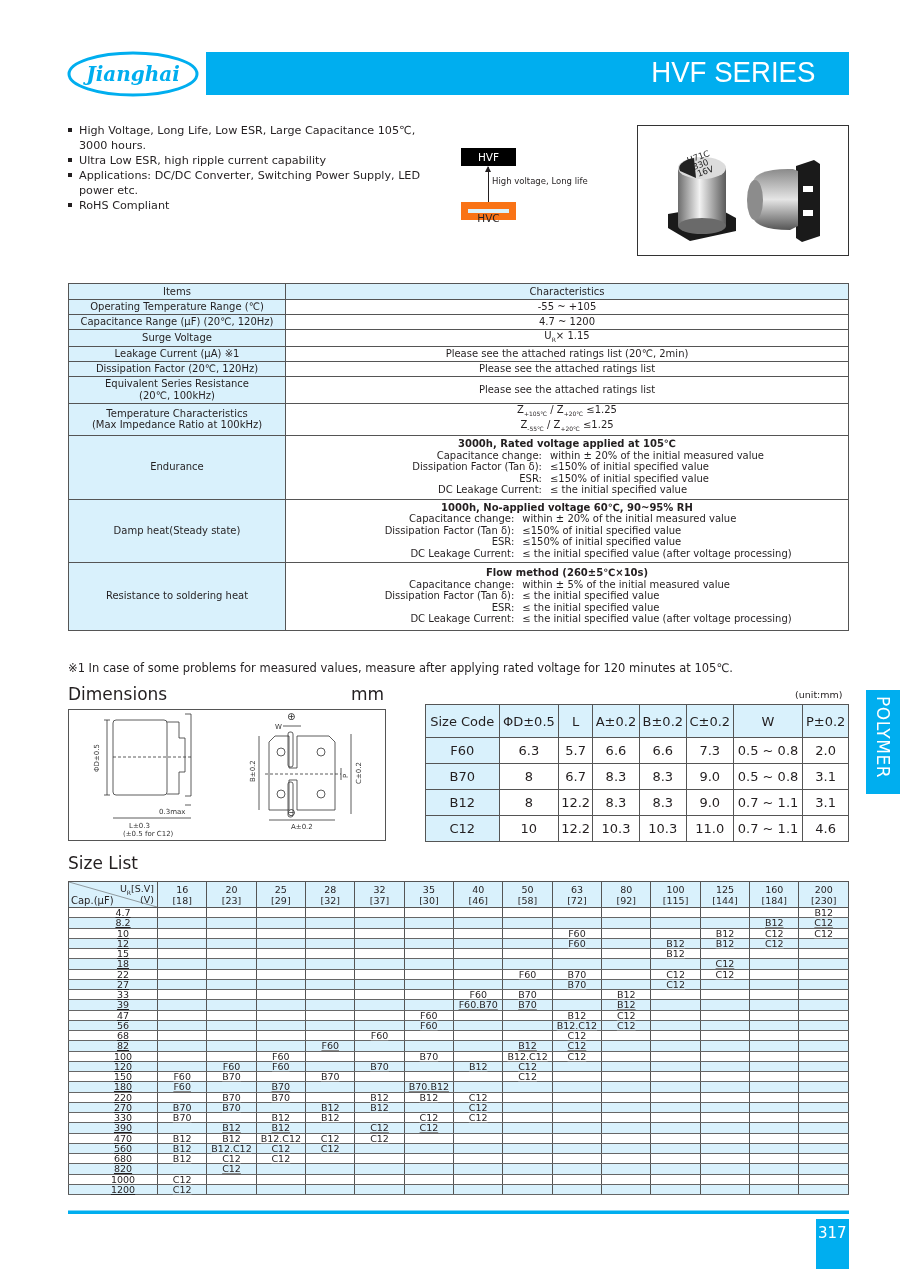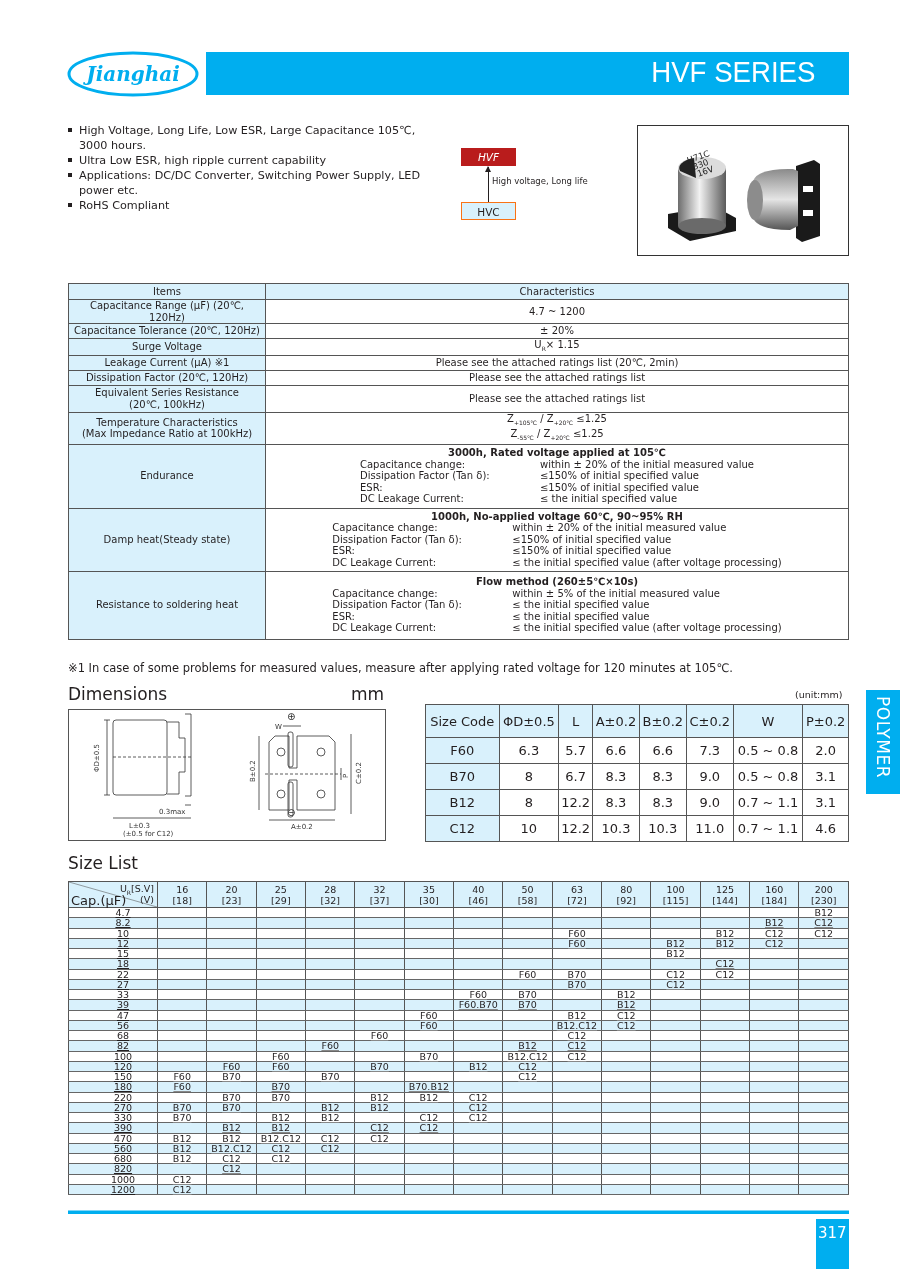--- a/index.html
+++ b/index.html
@@ -9,37 +9,37 @@
   .logo { position: absolute; left: 66px; top: 50px; width: 134px; height: 48px; }
   .header-bar { position: absolute; left: 206px; top: 52px; width: 643px; height: 43px; background: #00aeef; }
   .header-bar .title { position: absolute; right: 34px; top: 3px; color: #fff; font-family: "Liberation Sans", sans-serif; font-size: 30px; letter-spacing: 0px; transform: scaleX(0.92); transform-origin: right; }
 
   .features { position: absolute; left: 68px; top: 123px; width: 360px; font-size: 11.2px; line-height: 15px; list-style: none; }
   .features li { position: relative; padding-left: 11px; }
   .features li::before { content: ""; position: absolute; left: 0; top: 5px; width: 4px; height: 4px; background: #231f20; }
 
   .flow { position: absolute; left: 461px; top: 148px; width: 160px; height: 75px; }
   .flow .box { position: absolute; left: 0; width: 55px; height: 18px; font-size: 10.5px; text-align: center; line-height: 18px; }
-  .flow .box.hvf { top: 0; background: #b91c1c; color: #fff; font-style: italic; }
-  .flow .box.hvc { top: 54px; background: #d9f1fc; color: #231f20; border: 1px solid #f97316; }
+  .flow .box.hvf { top: 0; background: #000000; color: #fff; }
+  .flow .box.hvc { top: 54px; background: #d9f1fc; color: #231f20; border: 7px solid #f97316; }
   .flow .arrow { position: absolute; left: 27px; top: 19px; width: 1px; height: 35px; background: #231f20; }
   .flow .arrow::before { content: ""; position: absolute; left: -3px; top: -1px; border-left: 3.5px solid transparent; border-right: 3.5px solid transparent; border-bottom: 6px solid #231f20; }
   .flow .arrow-label { position: absolute; left: 31px; top: 28px; font-size: 8.5px; white-space: nowrap; }
 
   .photo { position: absolute; left: 637px; top: 125px; width: 212px; height: 131px; border: 1.5px solid #333; background: #fff; }
 
   table { border-collapse: collapse; }
   .char-table { position: absolute; left: 68px; top: 283px; width: 781px; font-size: 10px; }
   .char-table td, .char-table th { border: 1px solid #555; text-align: center; font-weight: normal; padding: 0 2px; line-height: 11.5px; }
-  .char-table .item { width: 197px; background: #d9f1fc; }
+  .char-table .item { width: 217px; background: #d9f1fc; }
   .char-table .hdr { background: #d9f1fc; }
   .char-table td.val { background: #fff; }
   .block { display: inline-block; text-align: left; }
   .block .row { display: flex; }
-  .block .lbl { width: 180px; }
+  .block .lbl { text-align: right; width: 180px; padding-right: 8px; }
   .block .v { text-align: right; }
   .block .title { text-align: center; font-weight: bold; }
   sub { font-size: 6px; }
 
   .footnote { position: absolute; left: 68px; top: 661px; font-size: 11.5px; }
 
   .section-title { position: absolute; font-size: 17px; font-family: "DejaVu Sans", sans-serif; }
   .dims-title { left: 68px; top: 684px; }
   .mm { left: 351px; top: 684px; }
   .unit-mm { position: absolute; left: 795px; top: 689px; font-size: 9.5px; }
@@ -57,21 +57,21 @@
   .size-title { left: 68px; top: 853px; }
   .size-table { position: absolute; left: 68px; top: 881px; width: 781px; font-size: 9.5px; table-layout: fixed; }
   .size-table th { background: #d9f1fc; border: 1px solid #555; font-weight: normal; height: 26px; line-height: 11px; }
   .size-table td { border-left: 1px solid #555; border-right: 1px solid #555; border-bottom: 1px solid #666; height: 10.25px; line-height: 9px; text-align: center; padding: 0; font-size: 9.5px; }
   .size-table tr:nth-child(even) td { background: #d9f1fc; }
   .size-table td.cap { text-align: center; padding-left: 20px; }
   .size-table td.cell span { text-decoration: underline; text-decoration-color: #888; }
   .corner { position: relative; }
   .corner .ur { position: absolute; right: 3px; top: 1px; font-size: 9.5px; }
   .corner .v { position: absolute; right: 3px; top: 12px; font-size: 9.5px; }
-  .corner .cap-lbl { position: absolute; left: 2px; bottom: 1px; font-size: 13px; }
+  .corner .cap-lbl { position: absolute; left: 2px; bottom: 1px; font-size: 10px; }
   .corner svg { position: absolute; left: 0; top: 0; width: 100%; height: 100%; }
 
   .bottom-rule { position: absolute; left: 68px; top: 1211px; width: 781px; height: 3px; background: #00aeef; }
   .bottom-rule-thin { position: absolute; left: 68px; top: 1210px; width: 781px; height: 1px; background: #7fd6f7; }
   .page-tab { position: absolute; left: 816px; top: 1219px; width: 33px; height: 50px; background: #00aeef; }
   .page-tab span { position: absolute; left: 2px; top: 5px; color: #fff; font-size: 15px; }
 </style>
 </head>
 <body>
 
@@ -132,26 +132,26 @@
   </svg>
 </div>
 
 <table class="char-table">
   <tbody>
       <tr style="height:16px">
     <th class="item">Items</th>
     <th class="hdr">Characteristics</th>
   </tr>
   <tr style="height:15px">
+    <td class="item">Operating Temperature Range (℃)</td>
+    <td class="val">-55 ~ +105</td>
+  </tr>
+  <tr style="height:15px">
     <td class="item">Capacitance Range (μF) (20℃, 120Hz)</td>
     <td class="val">4.7 ~ 1200</td>
-  </tr>
-  <tr style="height:15px">
-    <td class="item">Capacitance Tolerance (20℃, 120Hz)</td>
-    <td class="val">± 20%</td>
   </tr>
   <tr style="height:15px">
     <td class="item">Surge Voltage</td>
     <td class="val"><span>U</span><sub>R</sub><span>× 1.15</span></td>
   </tr>
   <tr style="height:15px">
     <td class="item">Leakage Current (μA) ※1</td>
     <td class="val">Please see the attached ratings list (20℃, 2min)</td>
   </tr>
   <tr style="height:15px">

